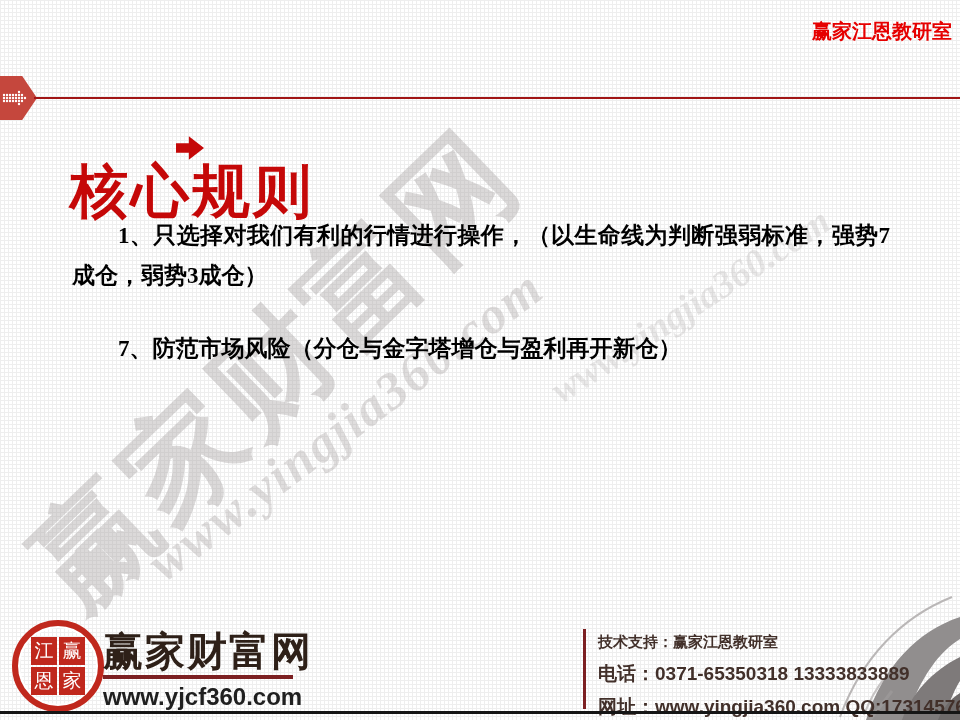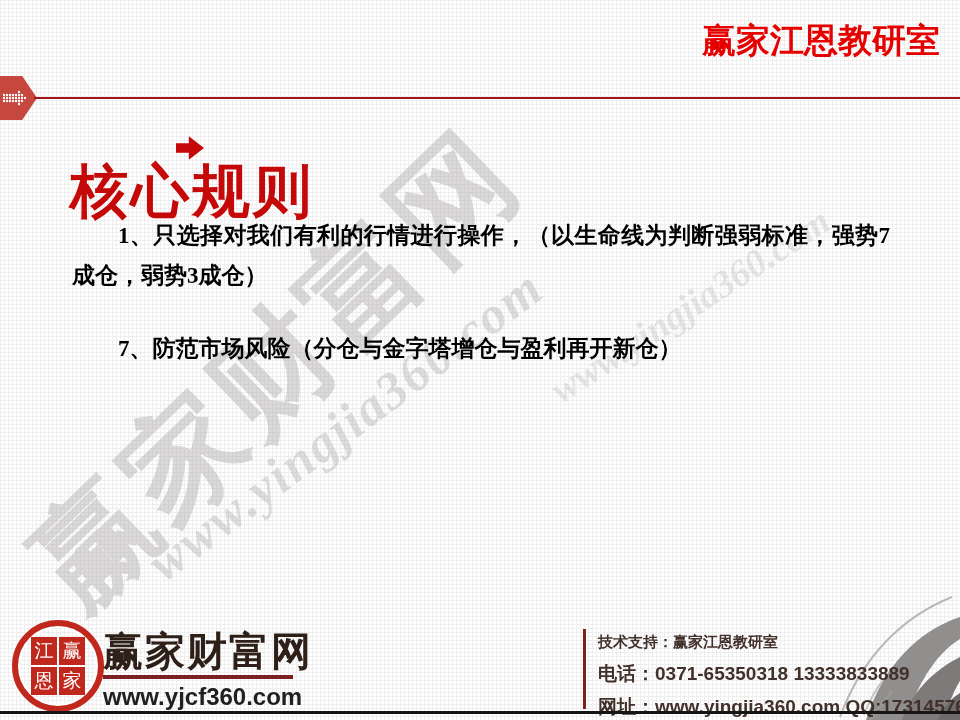--- a/index.html
+++ b/index.html
@@ -41,22 +41,22 @@
     letter-spacing:2px;
   }
   .wm-url2{
     left:690px;top:305px;
     transform:translate(-50%,-50%) rotate(-33deg);
     font-size:38px;font-style:italic;font-weight:bold;
     color:rgba(180,176,176,0.30);
   }
   
   .studio-name{
-    position:absolute;top:18px;right:20px;z-index:3;
-    font-size:34px;font-weight:bold;color:var(--header-red);
+    position:absolute;top:18px;right:8px;z-index:3;
+    font-size:20px;font-weight:bold;color:var(--header-red);
   }
   .header-line{
     position:absolute;left:34px;top:97px;width:926px;height:2px;
     background:var(--line-red);z-index:2;
   }
   .edge-pentagon{
     position:absolute;left:0;top:76px;width:37px;height:44px;z-index:2;
     background:var(--pentagon-red);
     clip-path:polygon(0 0,60% 0,100% 50%,60% 100%,0 100%);
     display:flex;align-items:center;

